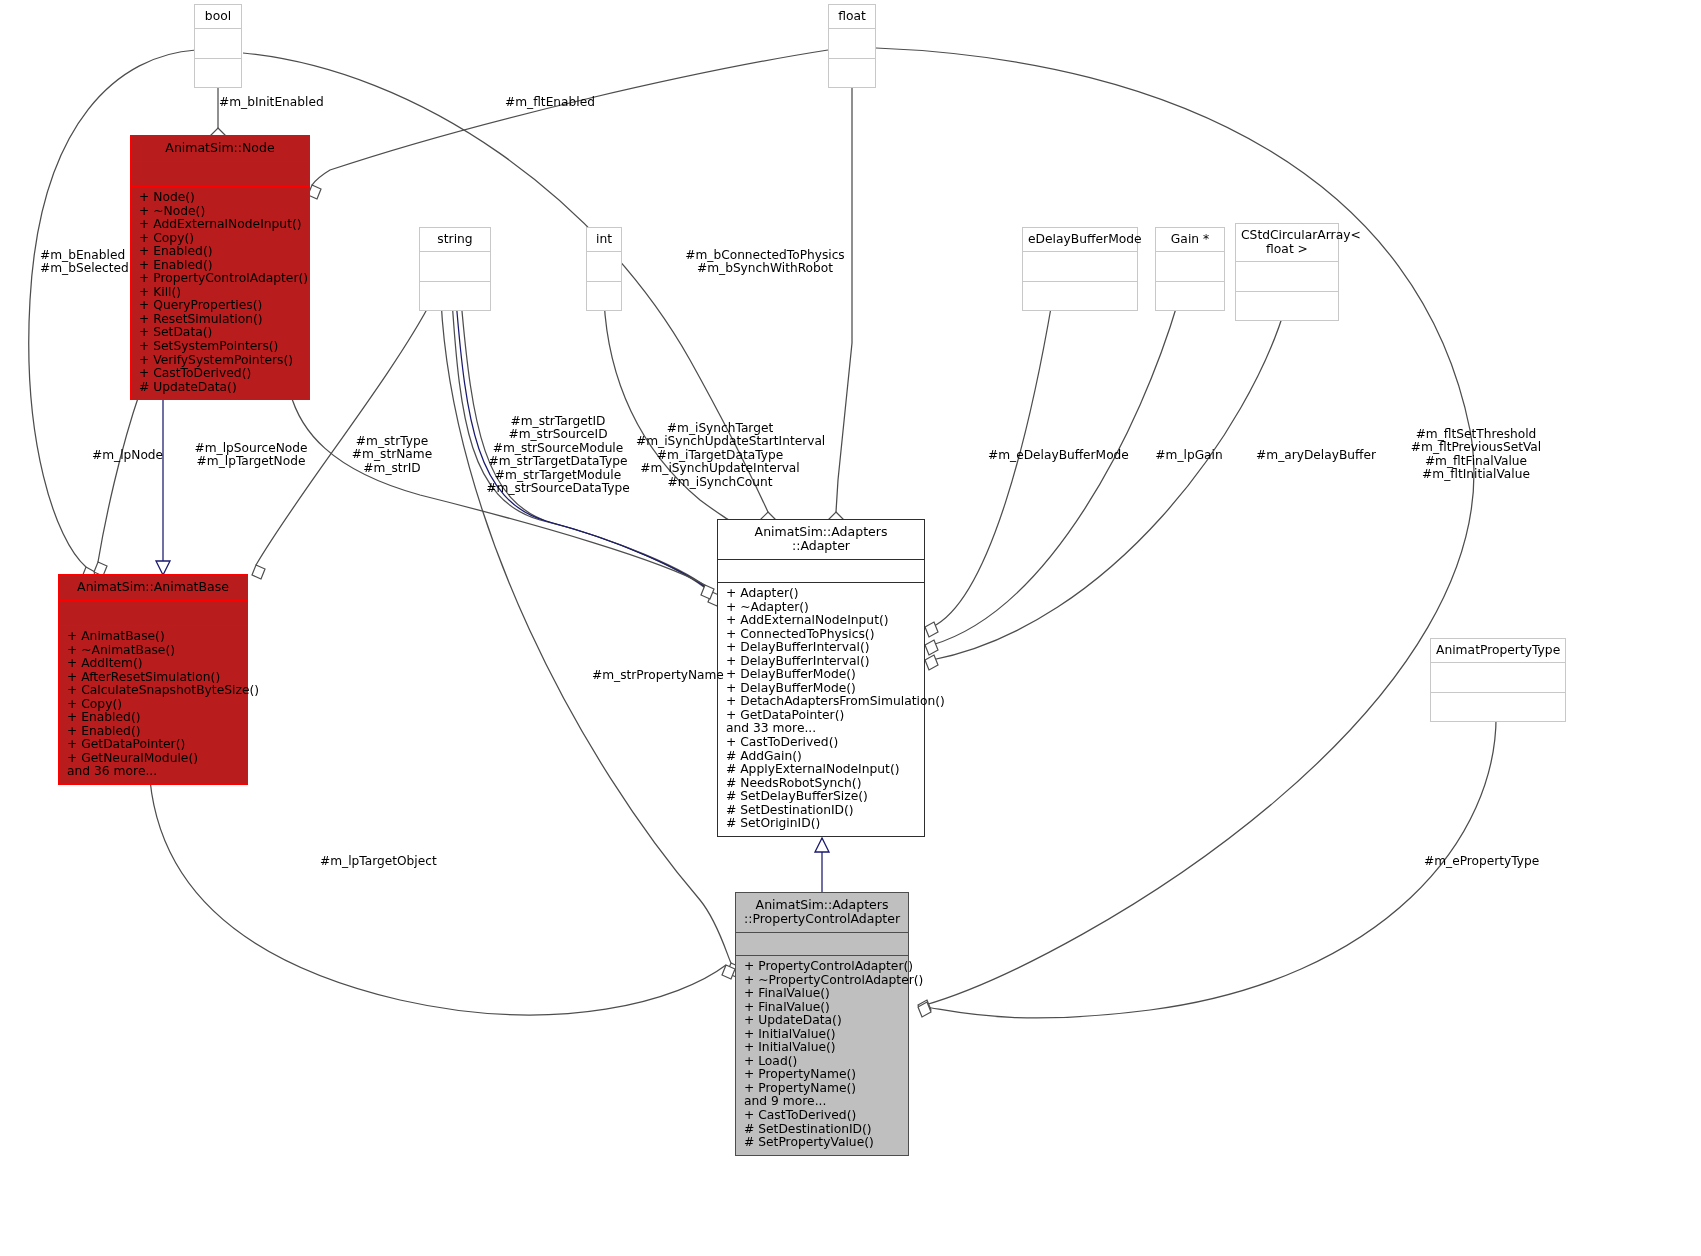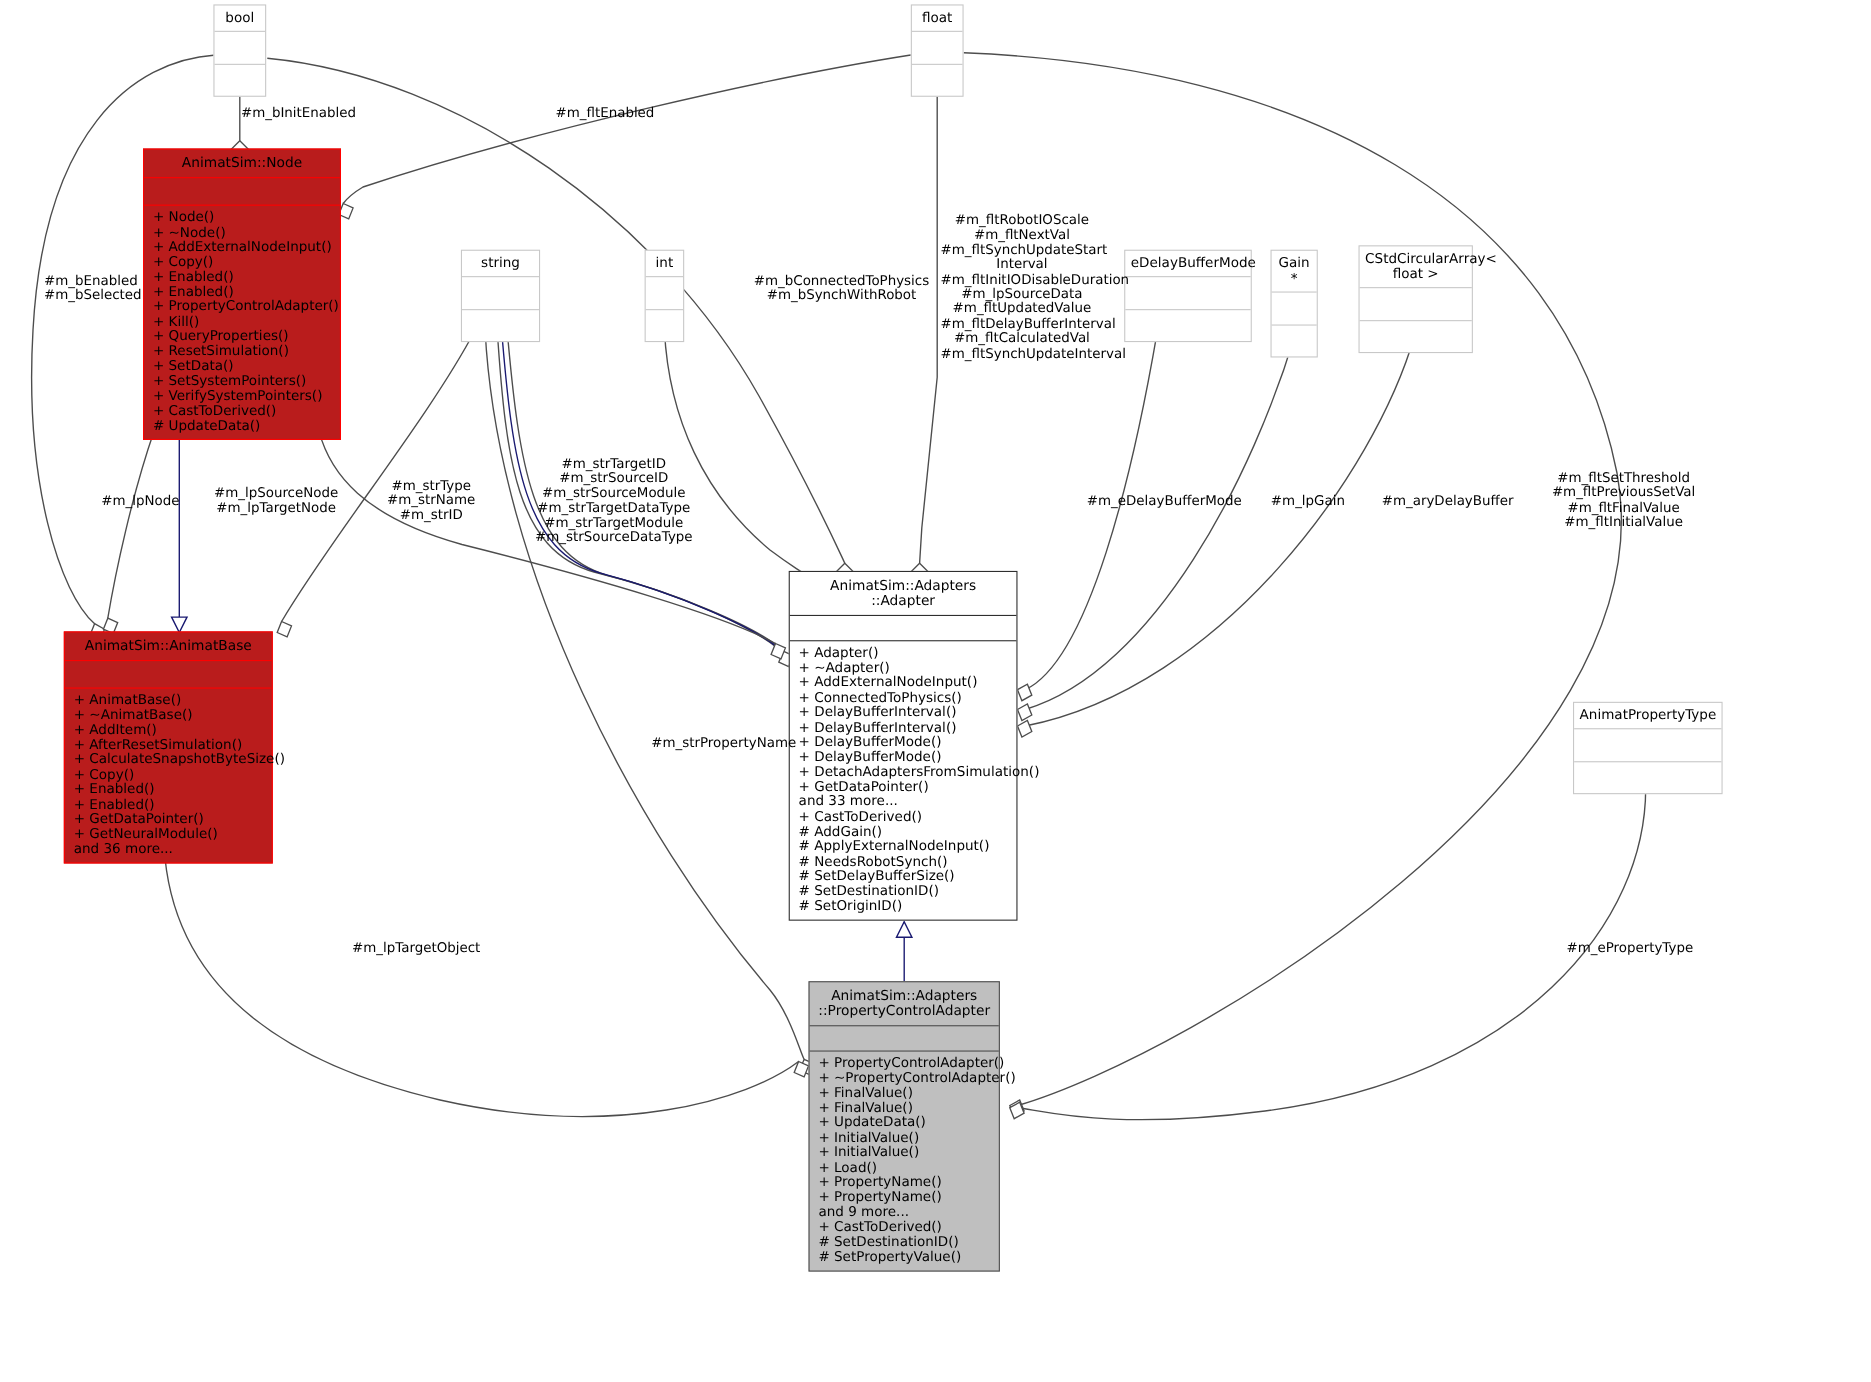--- a/index.html
+++ b/index.html
@@ -152,21 +152,21 @@
   </div>
 
   <div class="uml type" style="left:1022px;top:227px;width:116px;">
     <div class="title">eDelayBufferMode</div>
     <div class="sep"></div>
     <div class="attrs"></div>
     <div class="sep"></div>
     <div class="ops"></div>
   </div>
 
-  <div class="uml type" style="left:1155px;top:227px;width:43px;">
+  <div class="uml type" style="left:1155px;top:227px;width:70px;">
     <div class="title">Gain *</div>
     <div class="sep"></div>
     <div class="attrs"></div>
     <div class="sep"></div>
     <div class="ops"></div>
   </div>
 
   <div class="uml type" style="left:1235px;top:223px;width:104px;">
     <div class="title">CStdCircularArray&lt;
 float &gt;</div>
@@ -283,47 +283,42 @@
   <div class="elabel left" style="left:219px;top:96px;">#m_bInitEnabled</div>
 
   <div class="elabel left" style="left:505px;top:96px;">#m_fltEnabled</div>
 
   <div class="elabel left" style="left:40px;top:249px;">#m_bEnabled
 #m_bSelected</div>
 
   <div class="elabel center" style="left:680px;top:249px;width:170px;">#m_bConnectedToPhysics
 #m_bSynchWithRobot</div>
 
-  <div class="elabel center" style="left:855px;top:194px;width:148px;">#m_fltRobotIOScale
-#m_fltNextVal
-#m_fltSynchUpdateStart
-Interval
-#m_fltInitIODisableDuration
-#m_lpSourceData
-#m_fltUpdatedValue
-#m_fltDelayBufferInterval
-#m_fltCalculatedVal
-#m_fltSynchUpdateInterval</div>
 
   <div class="elabel left" style="left:92px;top:449px;">#m_lpNode</div>
 
   <div class="elabel center" style="left:190px;top:442px;width:122px;">#m_lpSourceNode
 #m_lpTargetNode</div>
 
   <div class="elabel center" style="left:350px;top:435px;width:84px;">#m_strType
 #m_strName
 #m_strID</div>
 
   <div class="elabel center" style="left:478px;top:415px;width:160px;">#m_strTargetID
 #m_strSourceID
 #m_strSourceModule
 #m_strTargetDataType
 #m_strTargetModule
 #m_strSourceDataType</div>
 
+  <div class="elabel center" style="left:636px;top:422px;width:168px;">#m_iSynchTarget
+#m_iSynchUpdateStartInterval
+#m_iTargetDataType
+#m_iSynchUpdateInterval
+#m_iSynchCount</div>
 
   <div class="elabel center" style="left:988px;top:449px;width:134px;">#m_eDelayBufferMode</div>
 
   <div class="elabel center" style="left:1152px;top:449px;width:74px;">#m_lpGain</div>
 
   <div class="elabel center" style="left:1252px;top:449px;width:128px;">#m_aryDelayBuffer</div>
 
   <div class="elabel center" style="left:1398px;top:428px;width:156px;">#m_fltSetThreshold
 #m_fltPreviousSetVal
 #m_fltFinalValue

